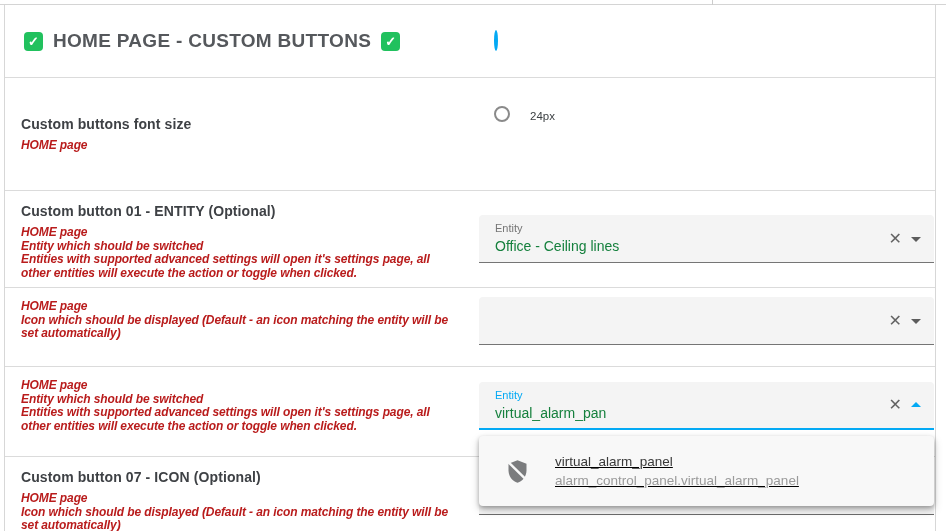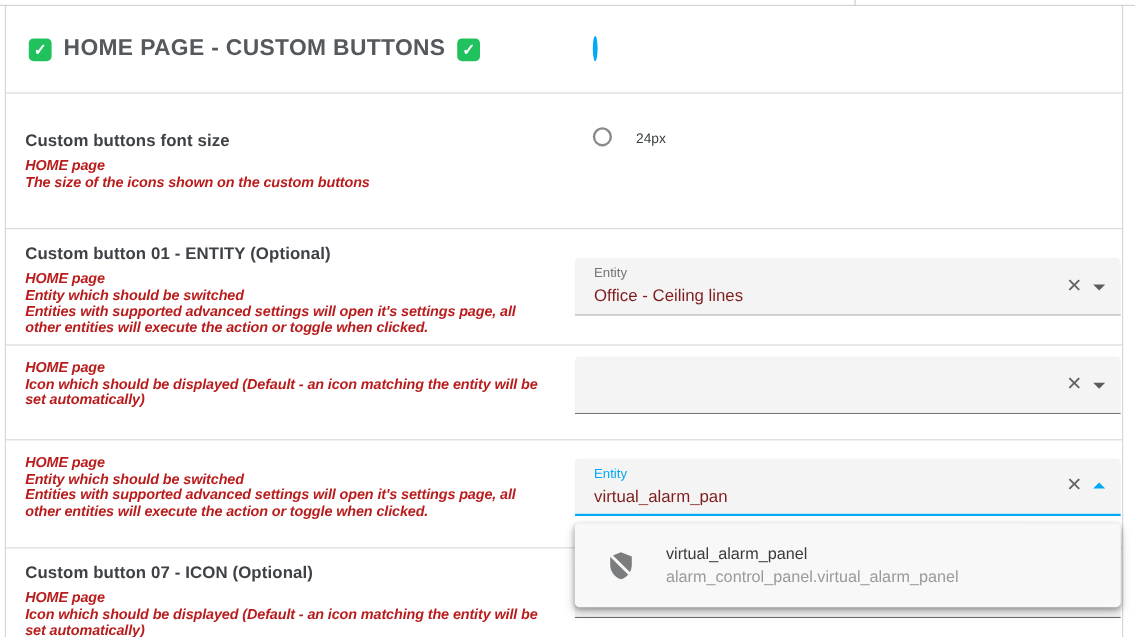--- a/index.html
+++ b/index.html
@@ -43,35 +43,35 @@
   .field-wrap{position:relative;width:455px;}
   .field{
     position:relative;width:455px;height:48px;background:#f4f4f4;
     border-radius:4px 4px 0 0;border-bottom:1px solid #757575;
     box-sizing:border-box;padding:7px 60px 0 16px;
   }
   .field.active{border-bottom:2px solid #03a9f4;}
   .field.dark-line{border-bottom-color:#6b6b6b;}
   .f-label{font-size:11px;color:#757575;line-height:13px;min-height:13px;}
   .field.active .f-label{color:#03a9f4;}
-  .f-value{font-size:14px;color:#7f1d1d;margin-top:3px;white-space:nowrap;overflow:hidden;}
+  .f-value{font-size:14px;color:#15803d;margin-top:3px;white-space:nowrap;overflow:hidden;}
   .clear-x{position:absolute;right:32px;top:50%;transform:translateY(-50%);font-size:16px;color:#636363;line-height:16px;cursor:default;}
   .caret{position:absolute;right:13px;top:50%;transform:translateY(-40%);width:0;height:0;
     border-left:5px solid transparent;border-right:5px solid transparent;border-top:5px solid #5c5c5c;}
   .caret.up{border-top:none;border-bottom:5px solid #03a9f4;transform:translateY(-60%);}
   .mt24{margin-top:24px;} .mt9{margin-top:9px;} .mt15{margin-top:15px;} .mt10{margin-top:10px;}
   .rel{position:relative;z-index:5;}
   
   .dropdown{
     position:absolute;left:0;top:calc(100% + 6px);width:455px;height:70px;
     background:#f8f8f8;border-radius:4px;box-sizing:border-box;
     box-shadow:0 2px 4px rgba(0,0,0,.28),0 4px 10px rgba(0,0,0,.18);
     display:flex;align-items:center;padding-left:25px;gap:24px;
   }
-  .dd-texts{display:flex;flex-direction:column;}
+  .dd-texts{display:flex;flex-direction:column;text-decoration:underline;}
   .dd-primary{font-size:13.5px;color:#3a3a3a;margin-bottom:4px;}
   .dd-secondary{font-size:13.5px;color:#9a9a9a;}
 </style>
 </head>
 <body>
 
 <div class="topline"></div>
 <div class="toptick"></div>
 
 <div class="sheet">
@@ -84,21 +84,20 @@
     </div>
     <div class="hdr-right">
       <span class="radio checked"></span>
     </div>
   </div>
 
   <div class="row" style="height:113px;">
     <div class="left center">
       <div class="row-title">Custom buttons font size</div>
       <div class="sub">HOME page</div>
-      <div class="sub">The size of the icons shown on the custom buttons</div>
     </div>
     <div class="rightcol fs-right">
       <div class="radio-option">
         <span class="radio"></span>
         <span class="radio-label">24px</span>
       </div>
     </div>
   </div>
 
   <div class="row" style="height:97px;">

